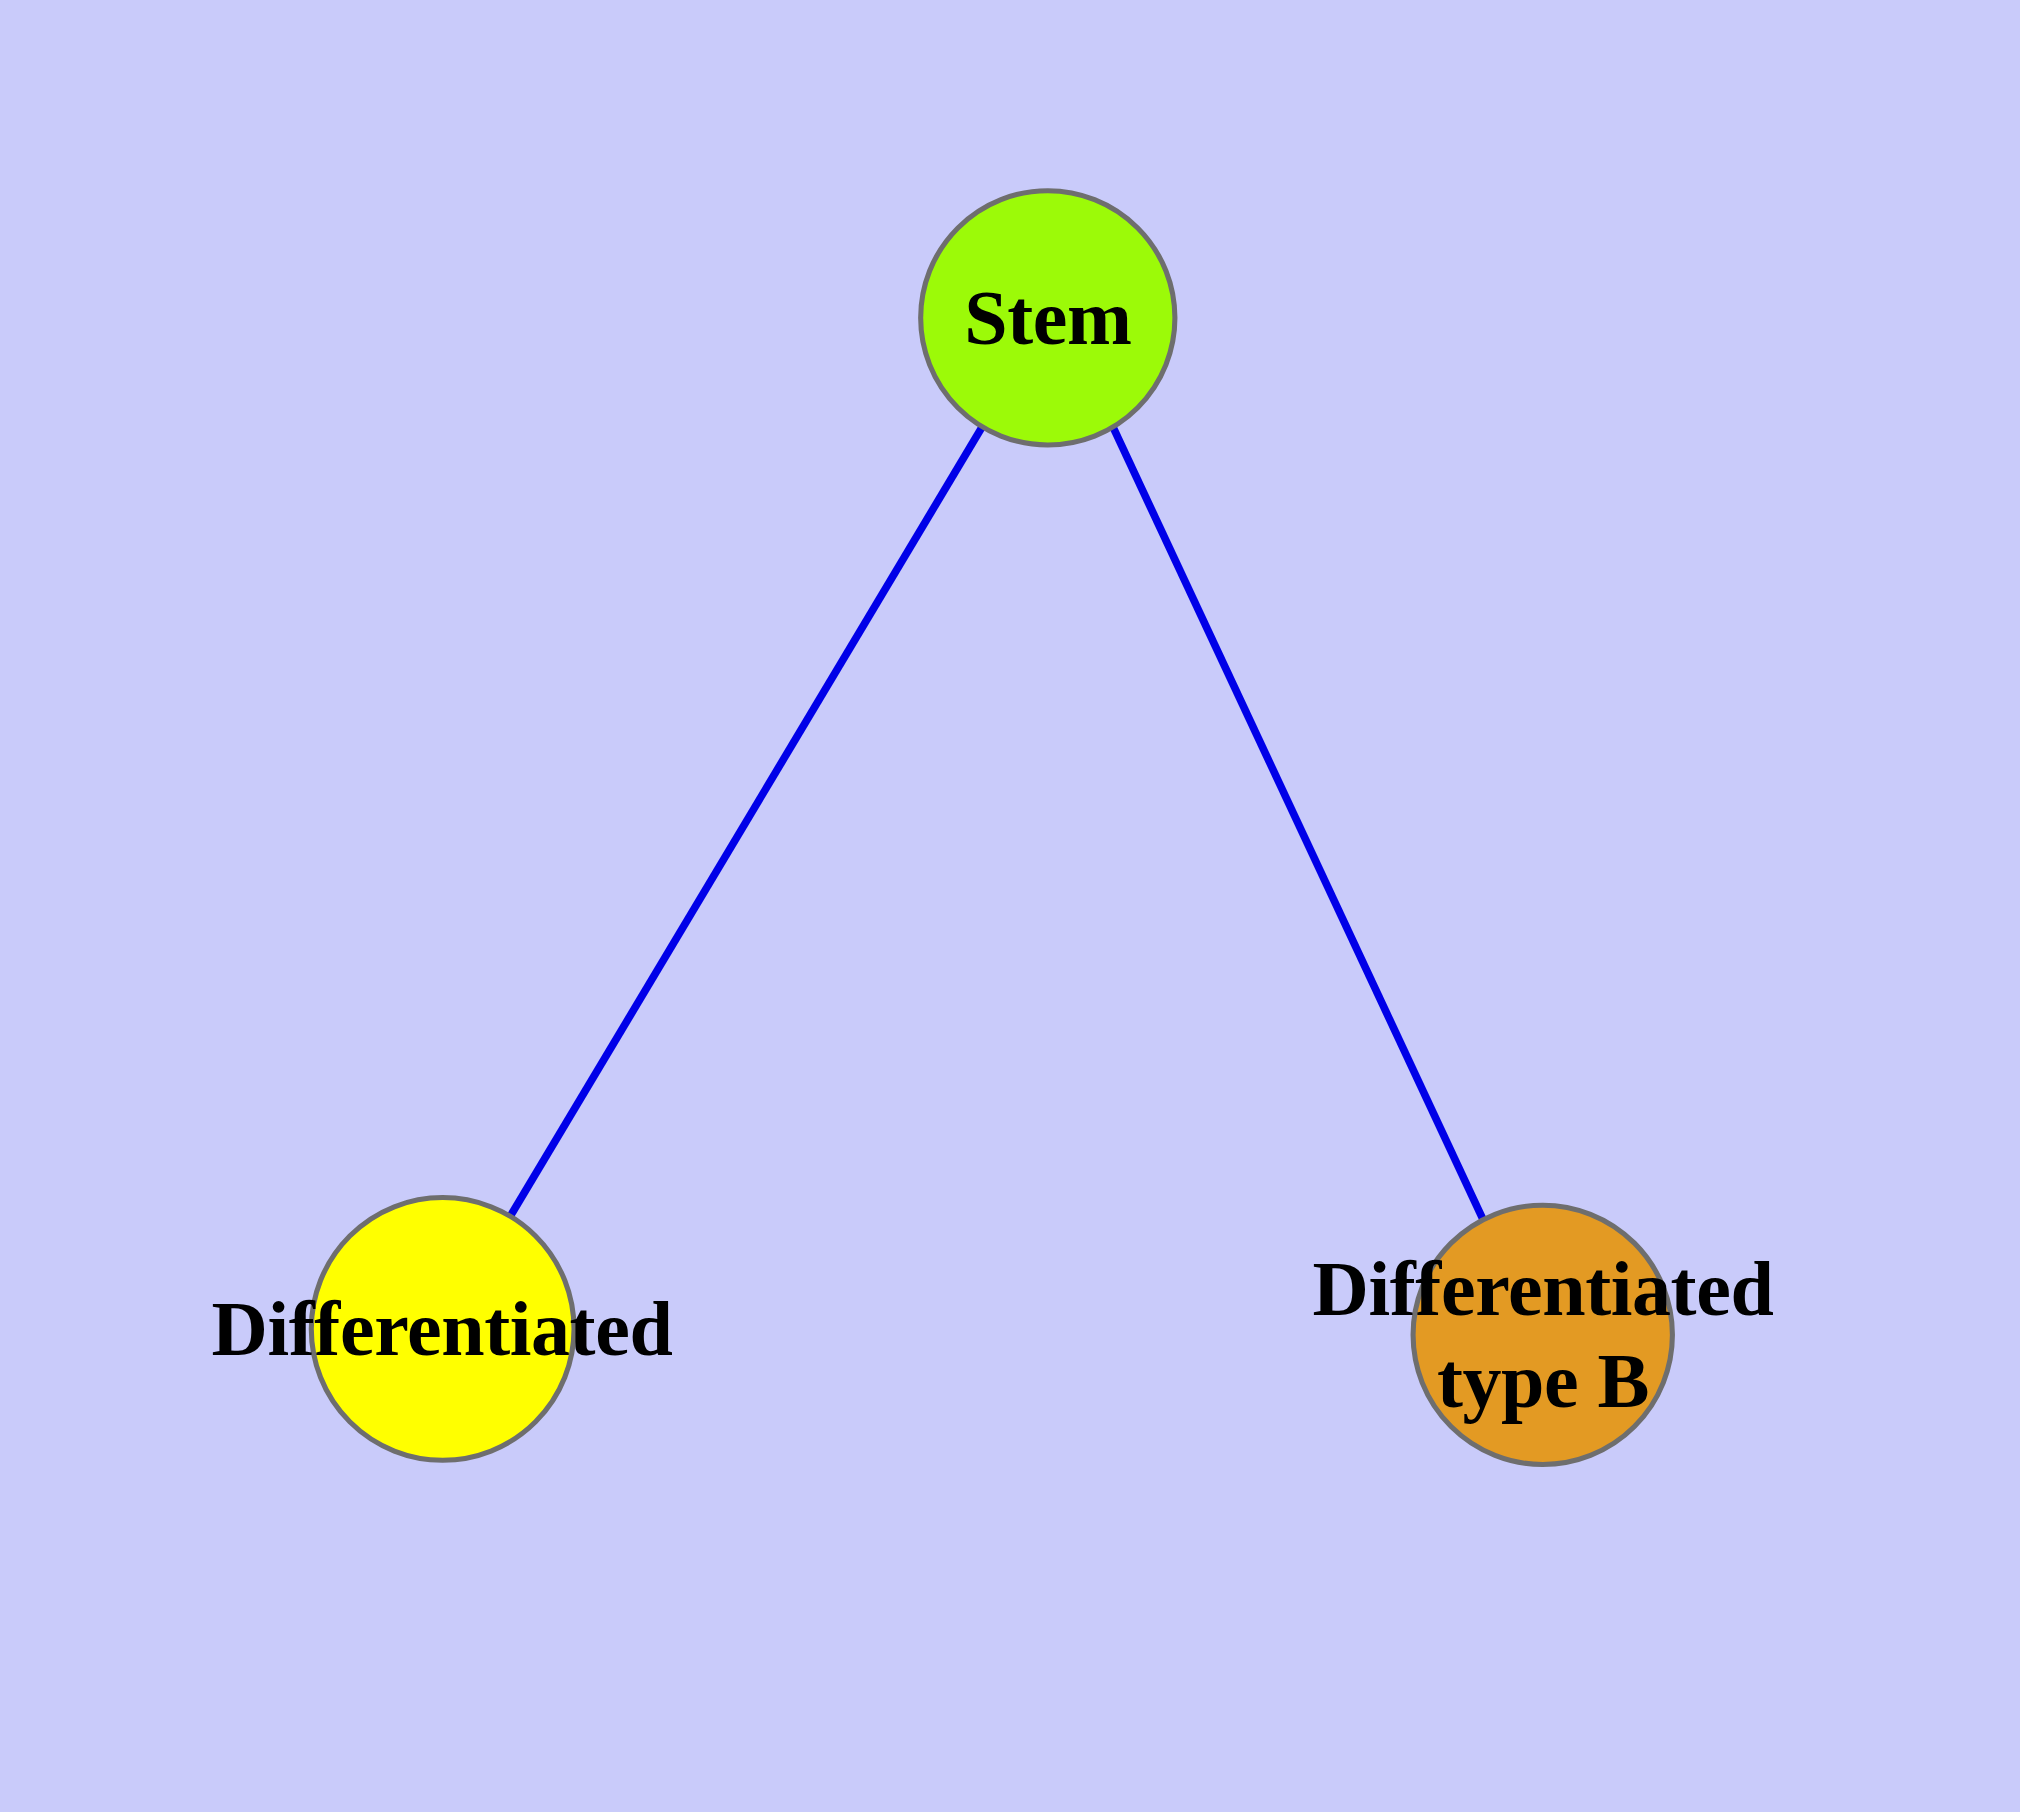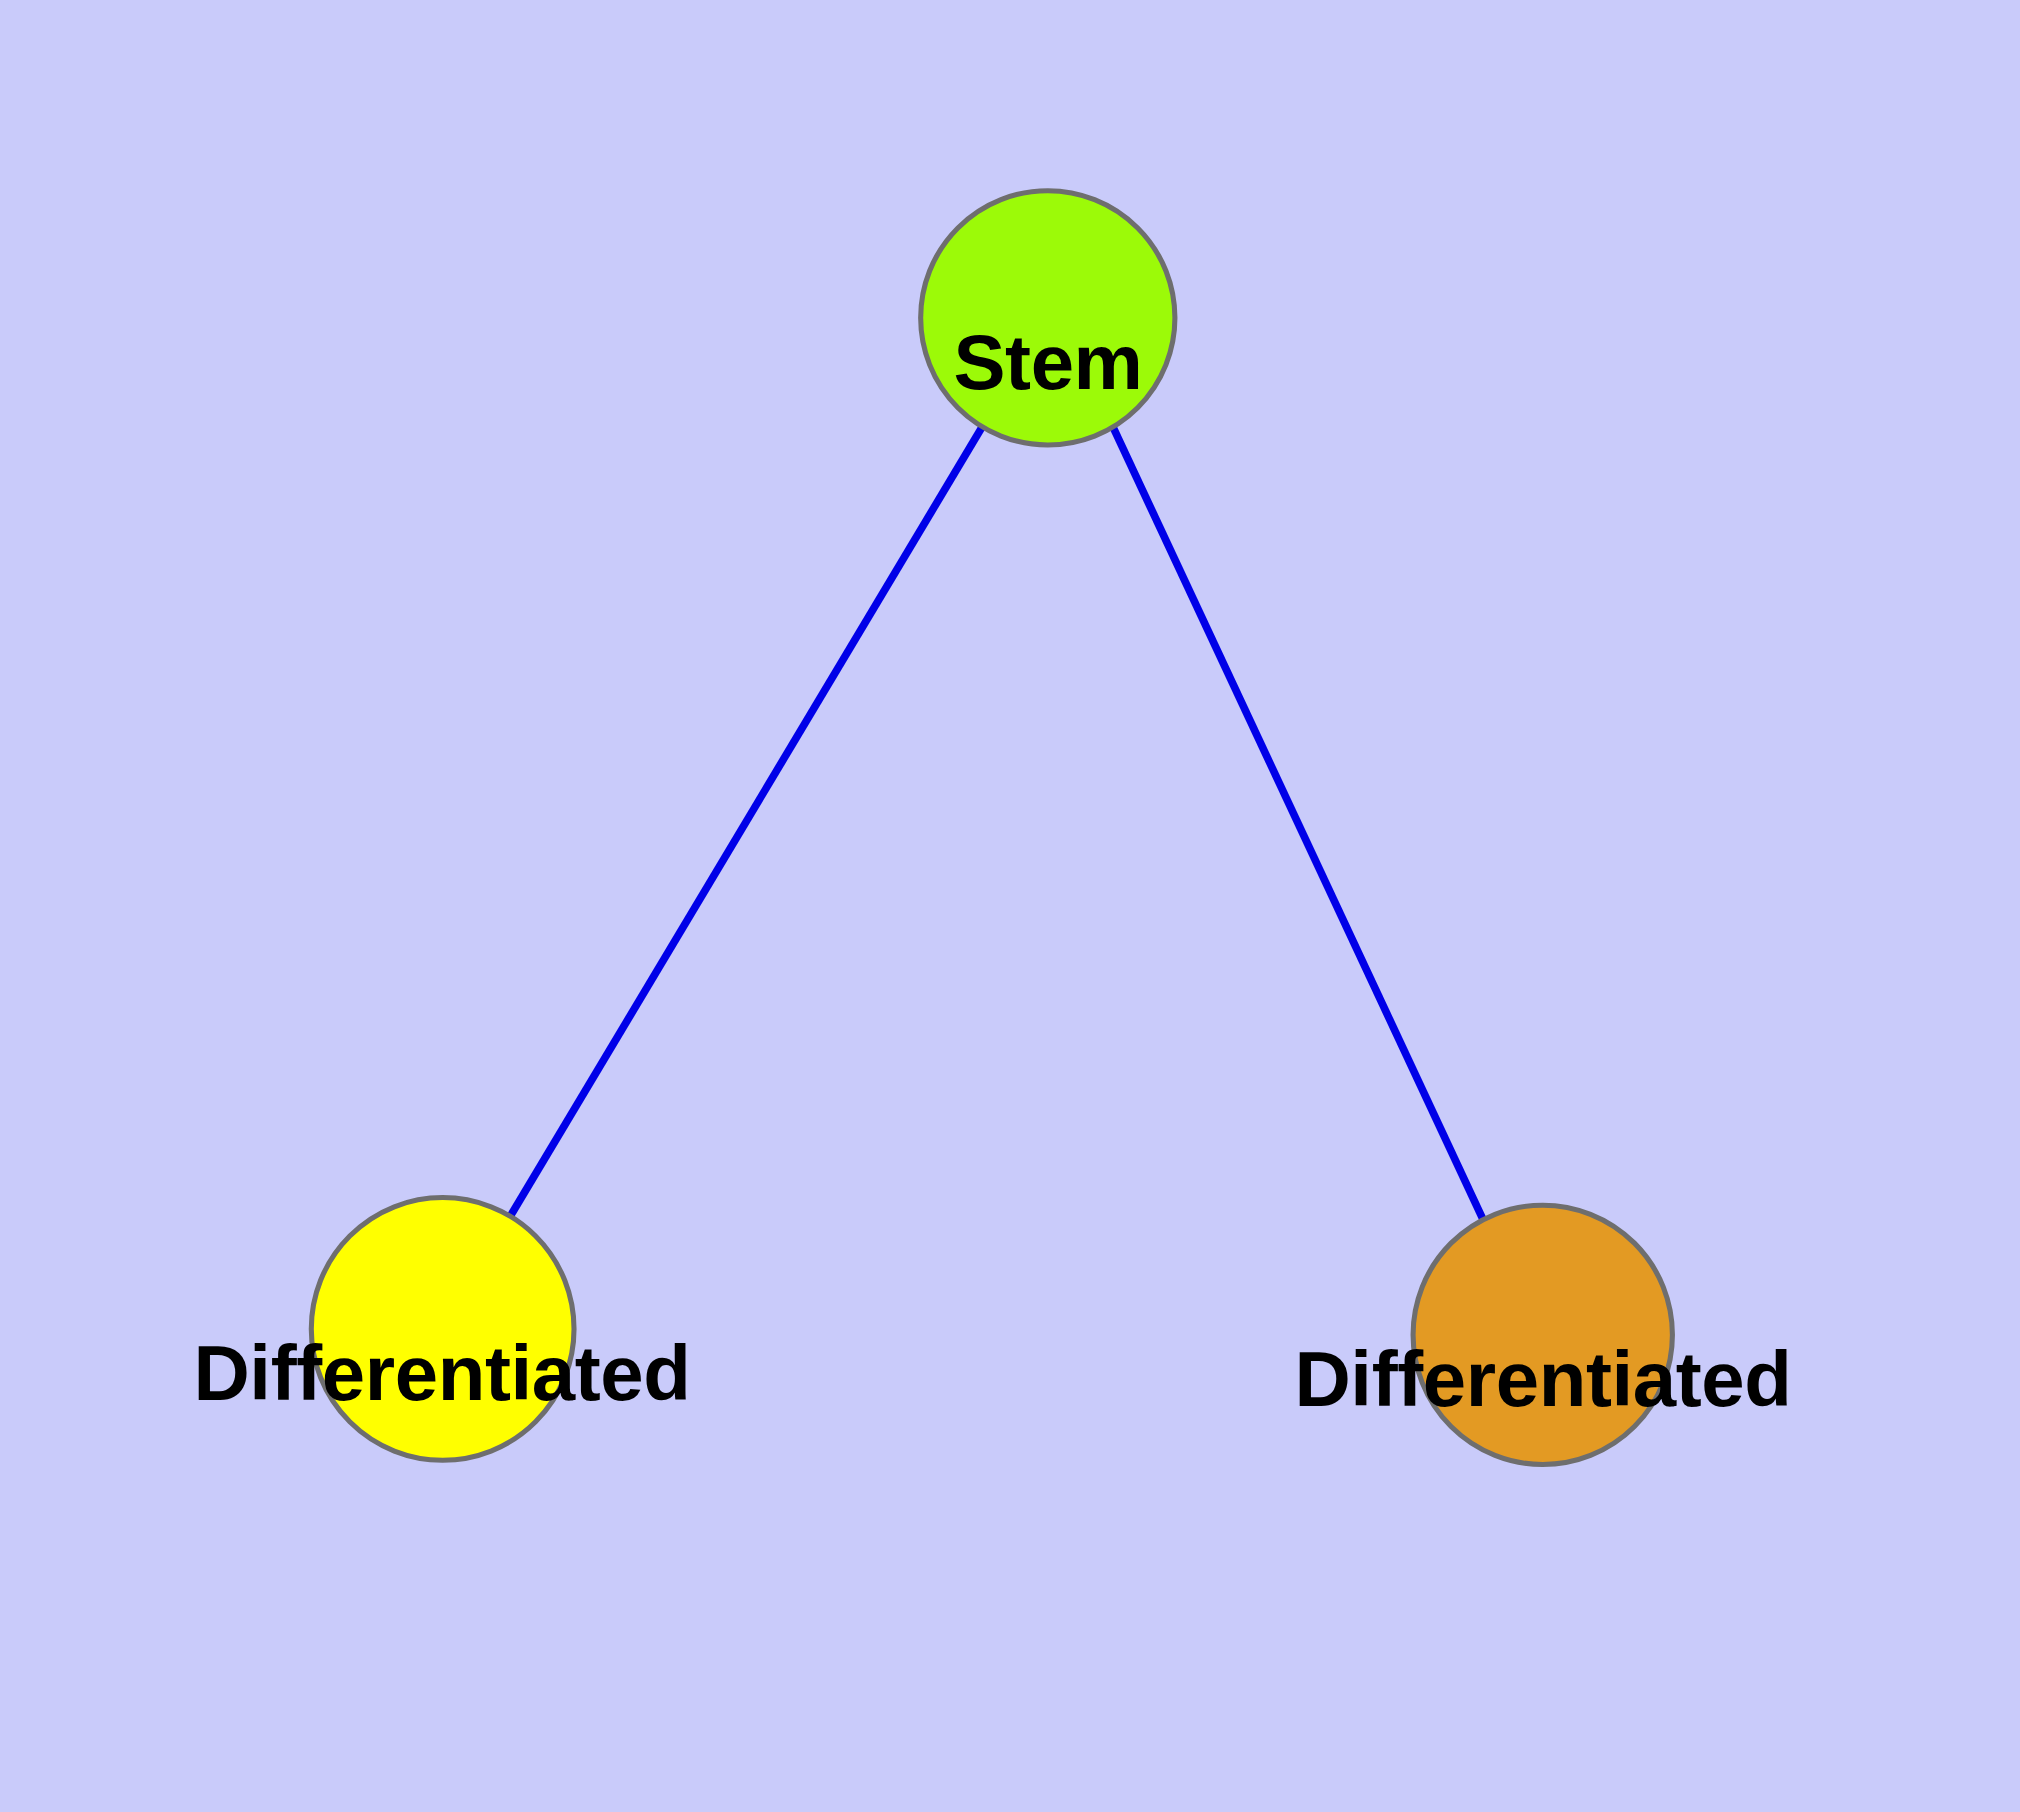--- a/index.html
+++ b/index.html
@@ -35,24 +35,23 @@
   }
   .node-label {
     position: absolute;
     color: #000000;
     font-weight: bold;
     font-size: 78px;
     line-height: 92px;
     text-align: center;
     white-space: nowrap;
     pointer-events: none;
-    font-family: Liberation Sans, sans-serif;
+    font-family: Liberation Serif, serif;
     transform: translate(-50%, -50%);
     letter-spacing: -0.4px;
-    margin-top: 44px;
   }
 </style>
 </head>
 <body>
 
 <div id="canvas" style="width: 2021px; height: 1812px; background: rgb(201, 203, 250);">
 
   <svg id="graph-svg" viewBox="0 0 2384 2138" style="width: 2021px; height: 1812px;">
 
     <g>
@@ -71,16 +70,17 @@
   <div class="node-label" style="left: 1048px; top: 318px; color: rgb(0, 0, 0);">
     <span>Stem</span>
   </div>
 
   <div class="node-label" style="left: 442px; top: 1329px; color: rgb(0, 0, 0);">
     <span>Differentiated</span><br>
   </div>
 
   <div class="node-label" style="left: 1543px; top: 1335px; color: rgb(0, 0, 0);">
     <span>Differentiated</span><br>
+    <span>type B</span>
   </div>
 
 </div>
 
 
 </body></html>

